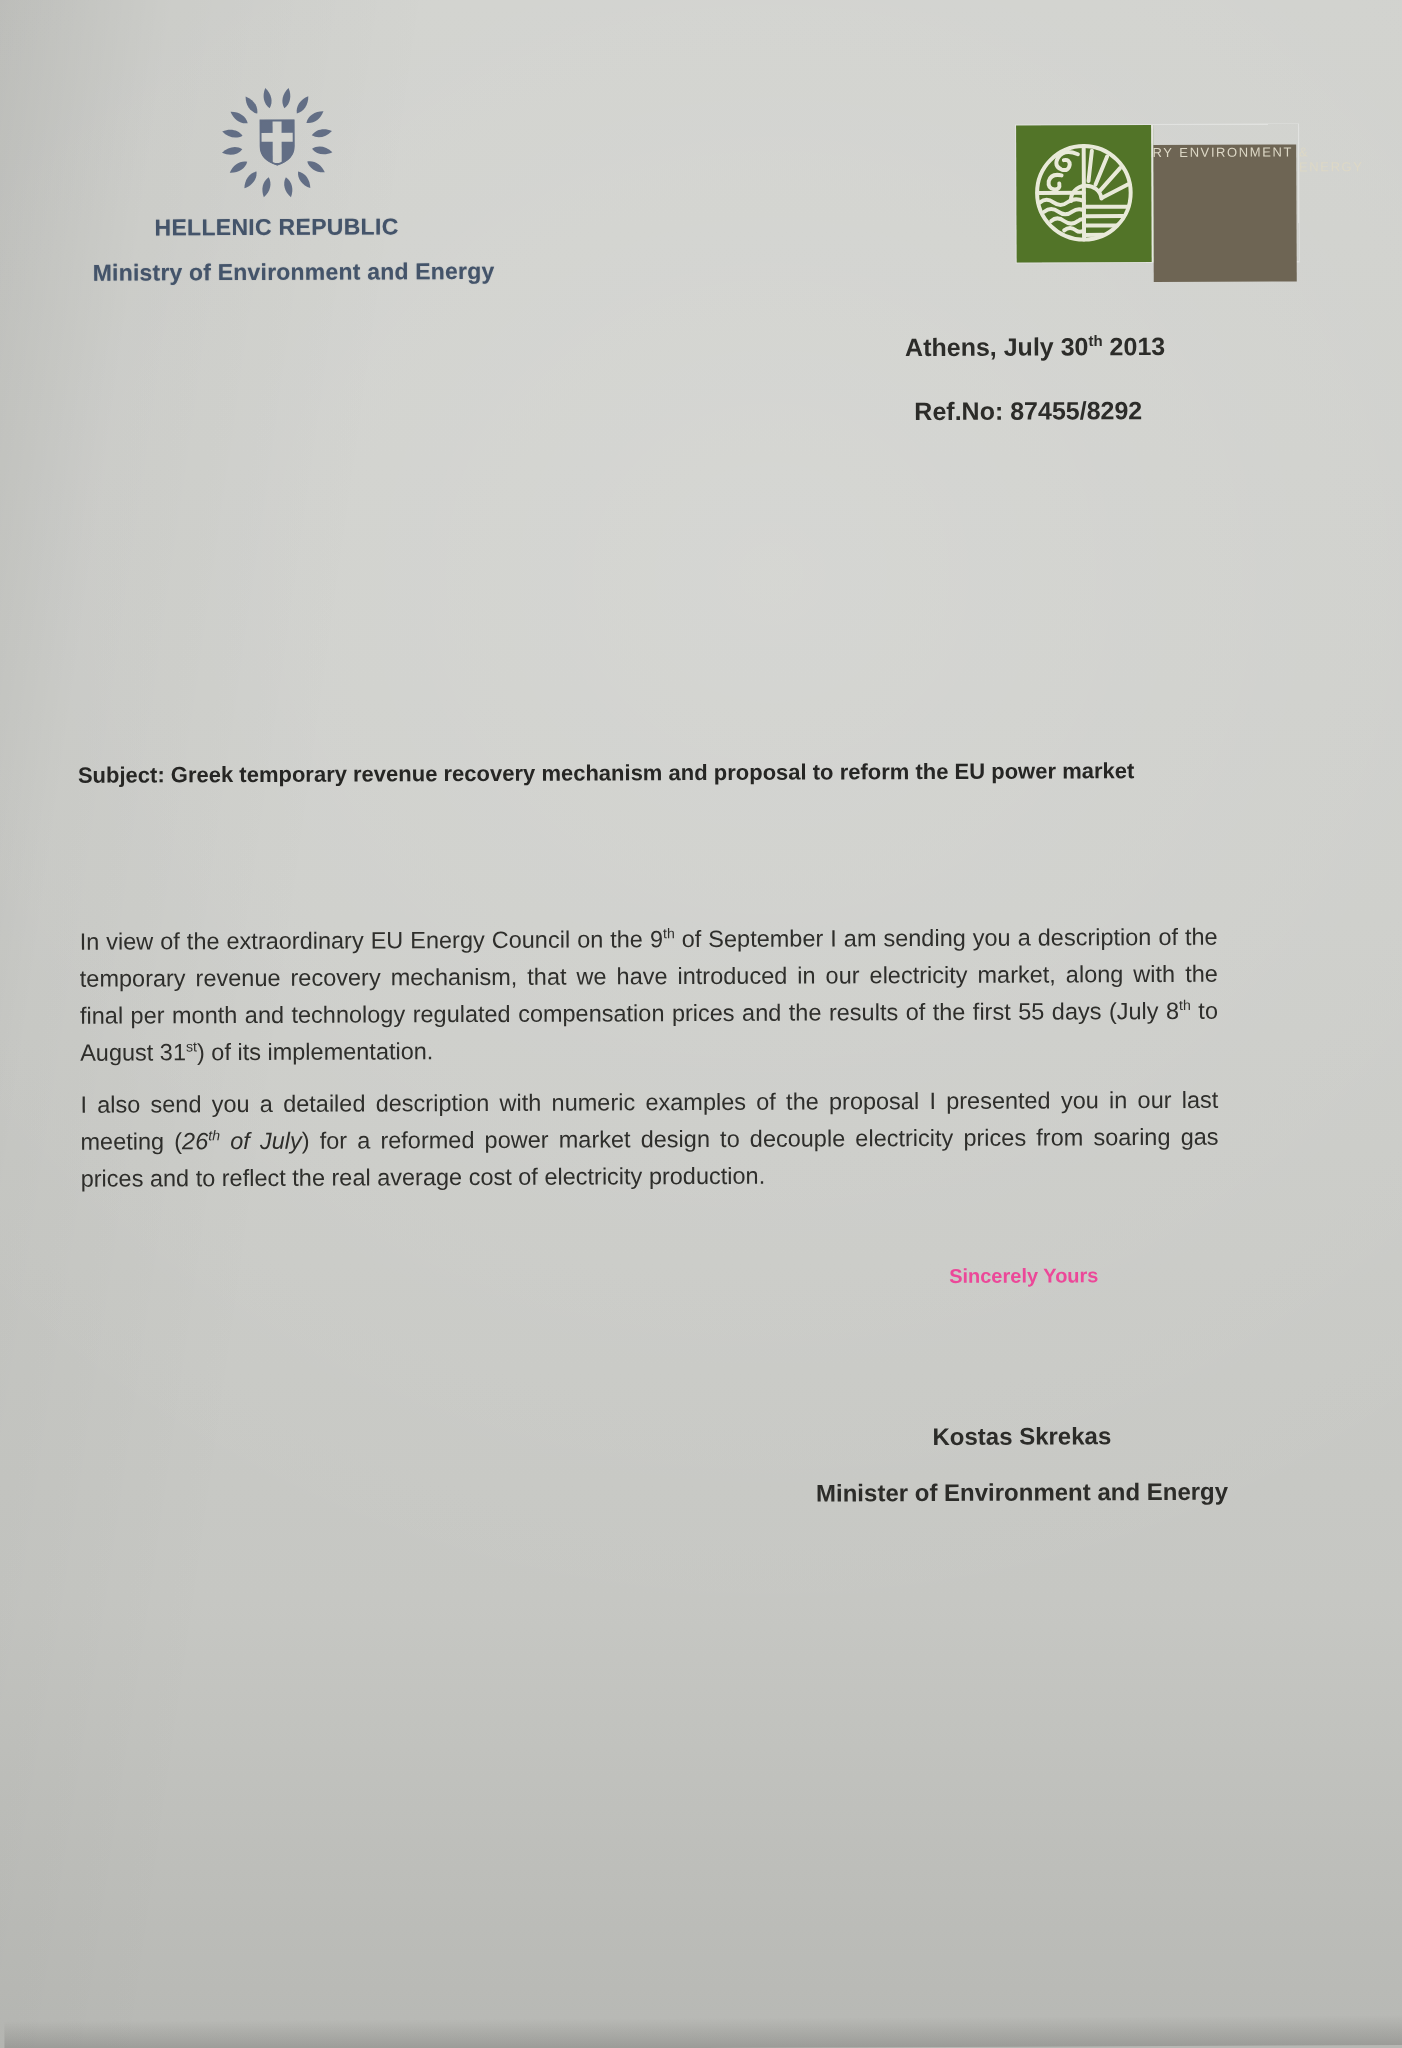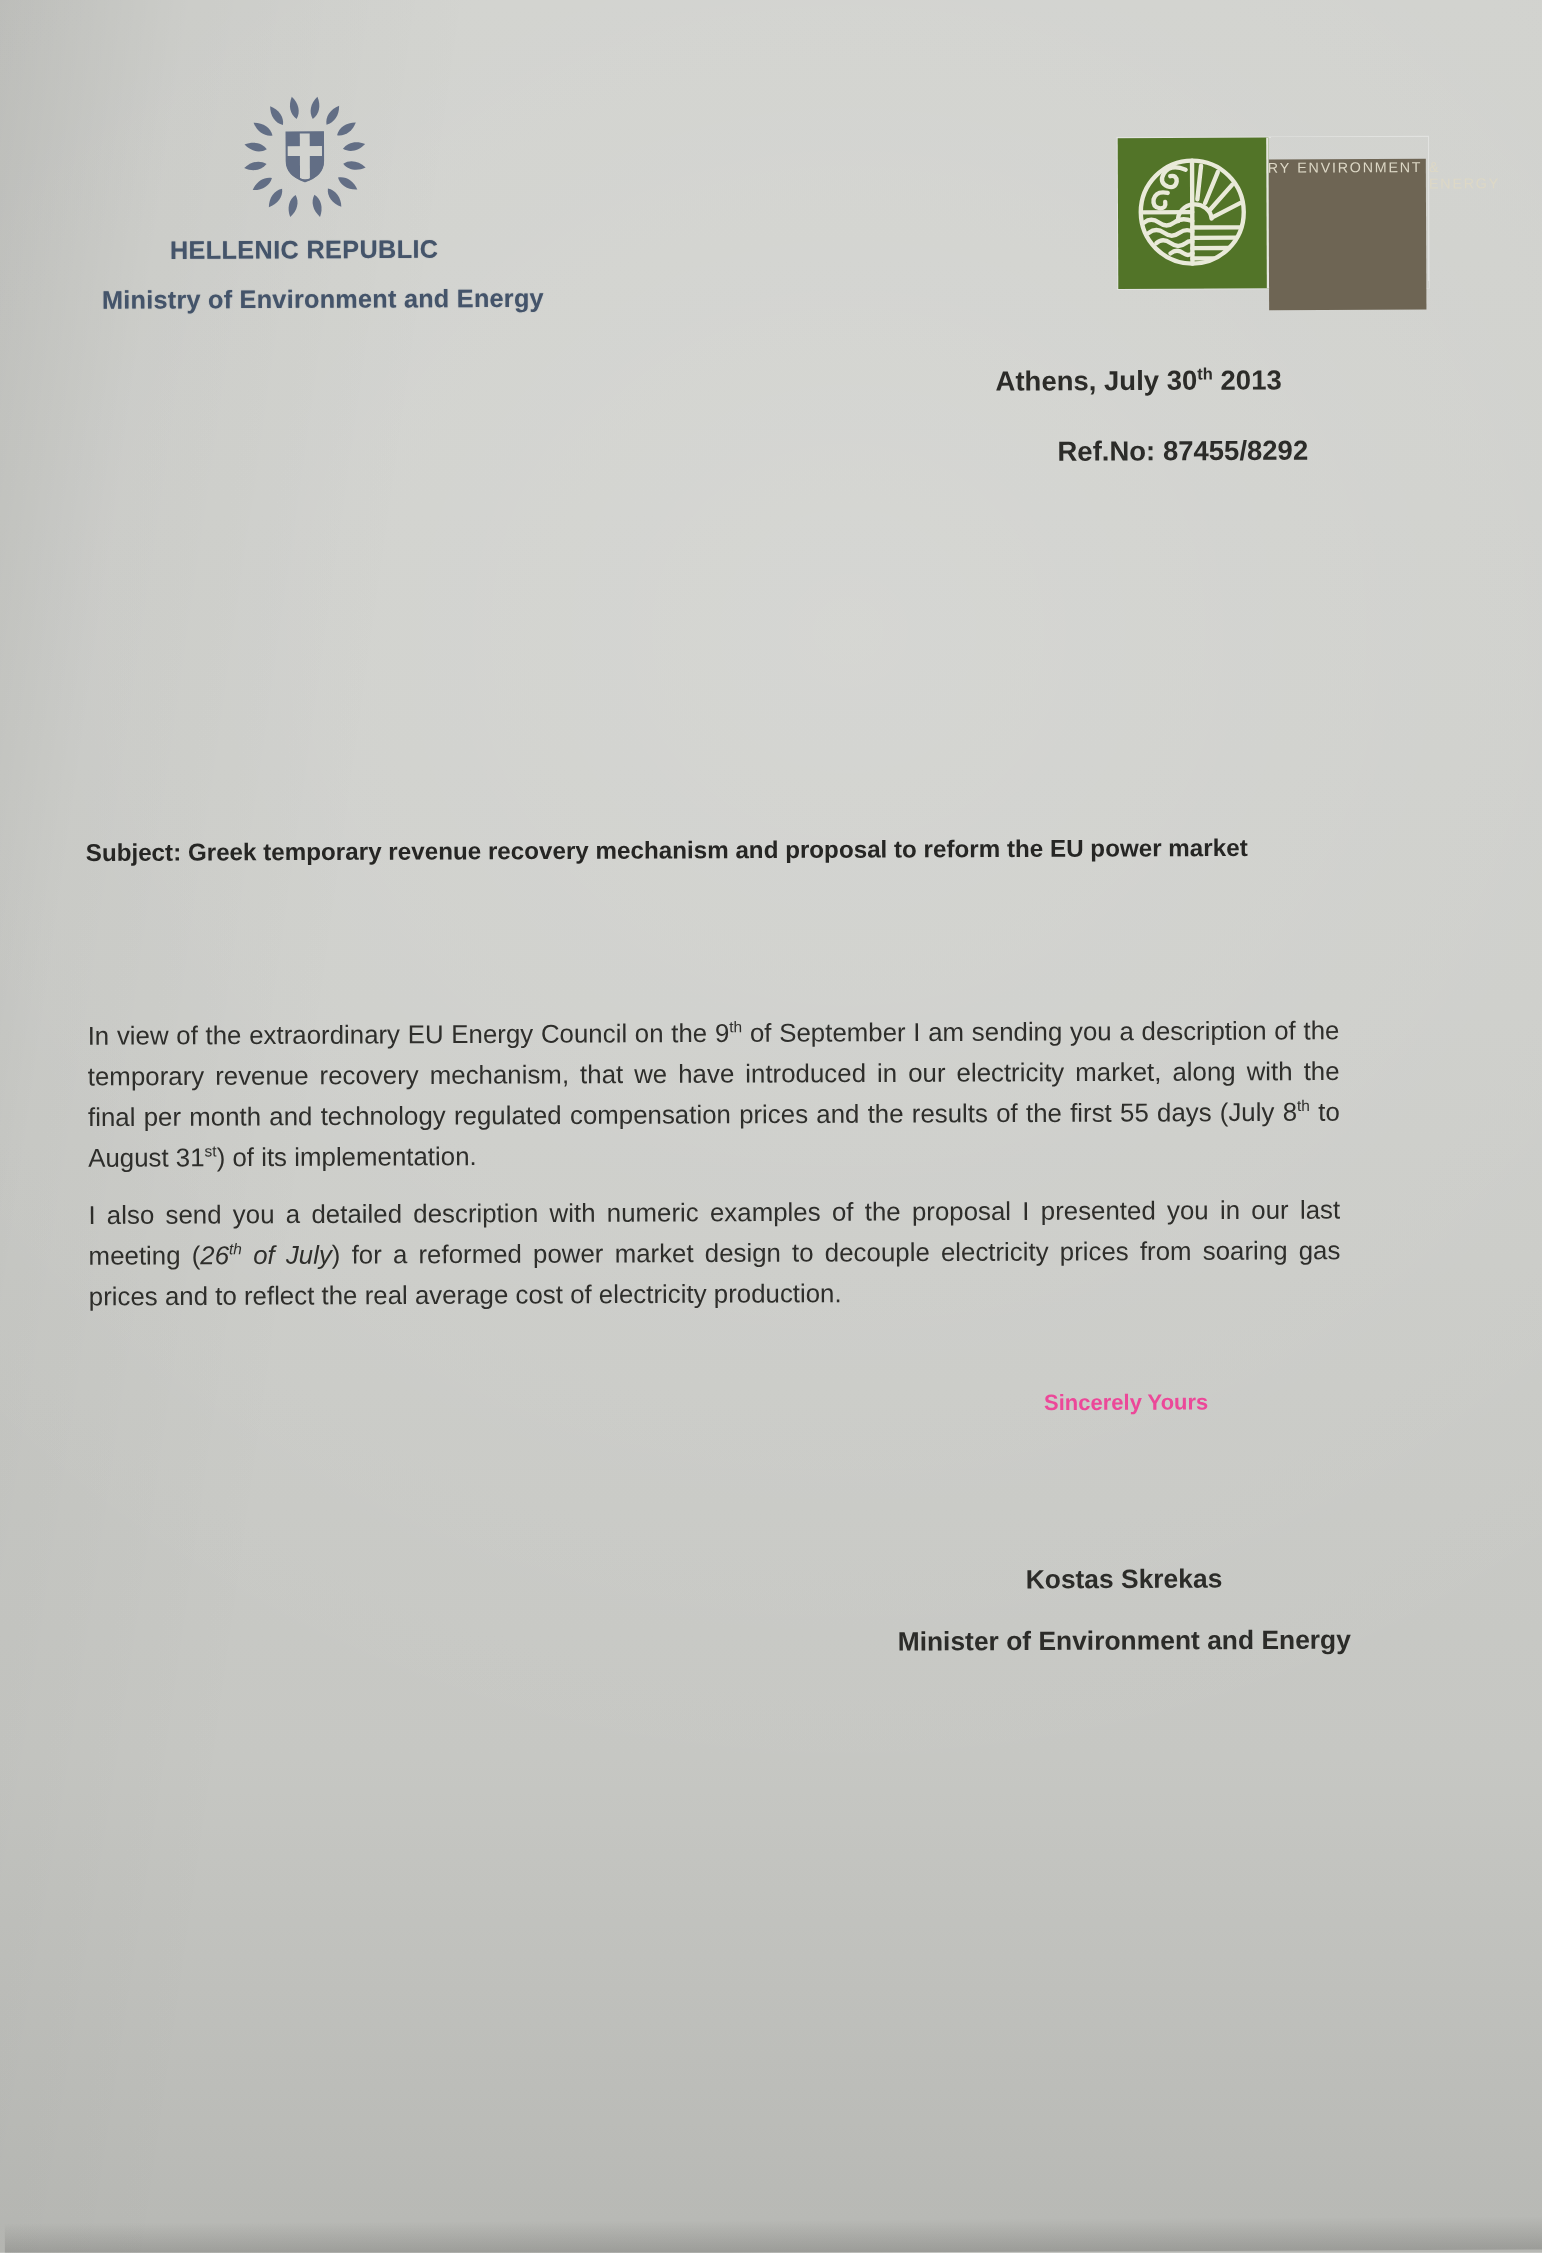--- a/index.html
+++ b/index.html
@@ -46,21 +46,21 @@
     width: 143px; height: 100%; background: #6e6554;
     display: flex; flex-direction: row; justify-content: center;
     padding-left: 13px; gap: 6px; margin-top: 20px;
   }
   .logo-brown span {
     color: #ddd8c6; font-size: 13px; letter-spacing: 1.6px; font-weight: 400;
   }
 
   
   .date-line { left: 908px; top: 334px; font-size: 25px; font-weight: 700; color: #2c2c29; }
-  .ref-line  { left: 917px; top: 398px; font-size: 25px; font-weight: 700; color: #2c2c29; margin-left: 47px; }
+  .ref-line  { left: 917px; top: 398px; font-size: 25px; font-weight: 700; color: #2c2c29; }
 
   
   .subject {
     left: 79px; top: 760px; font-size: 22px; font-weight: 700;
     white-space: nowrap; color: #262624; letter-spacing: 0px;
   }
 
   
   .body-text { left: 80px; top: 921px; width: 1138px; font-size: 23.5px; line-height: 37px; text-align: justify; color: #2e2e2b; }
   .body-text p { margin-bottom: 15px; }

